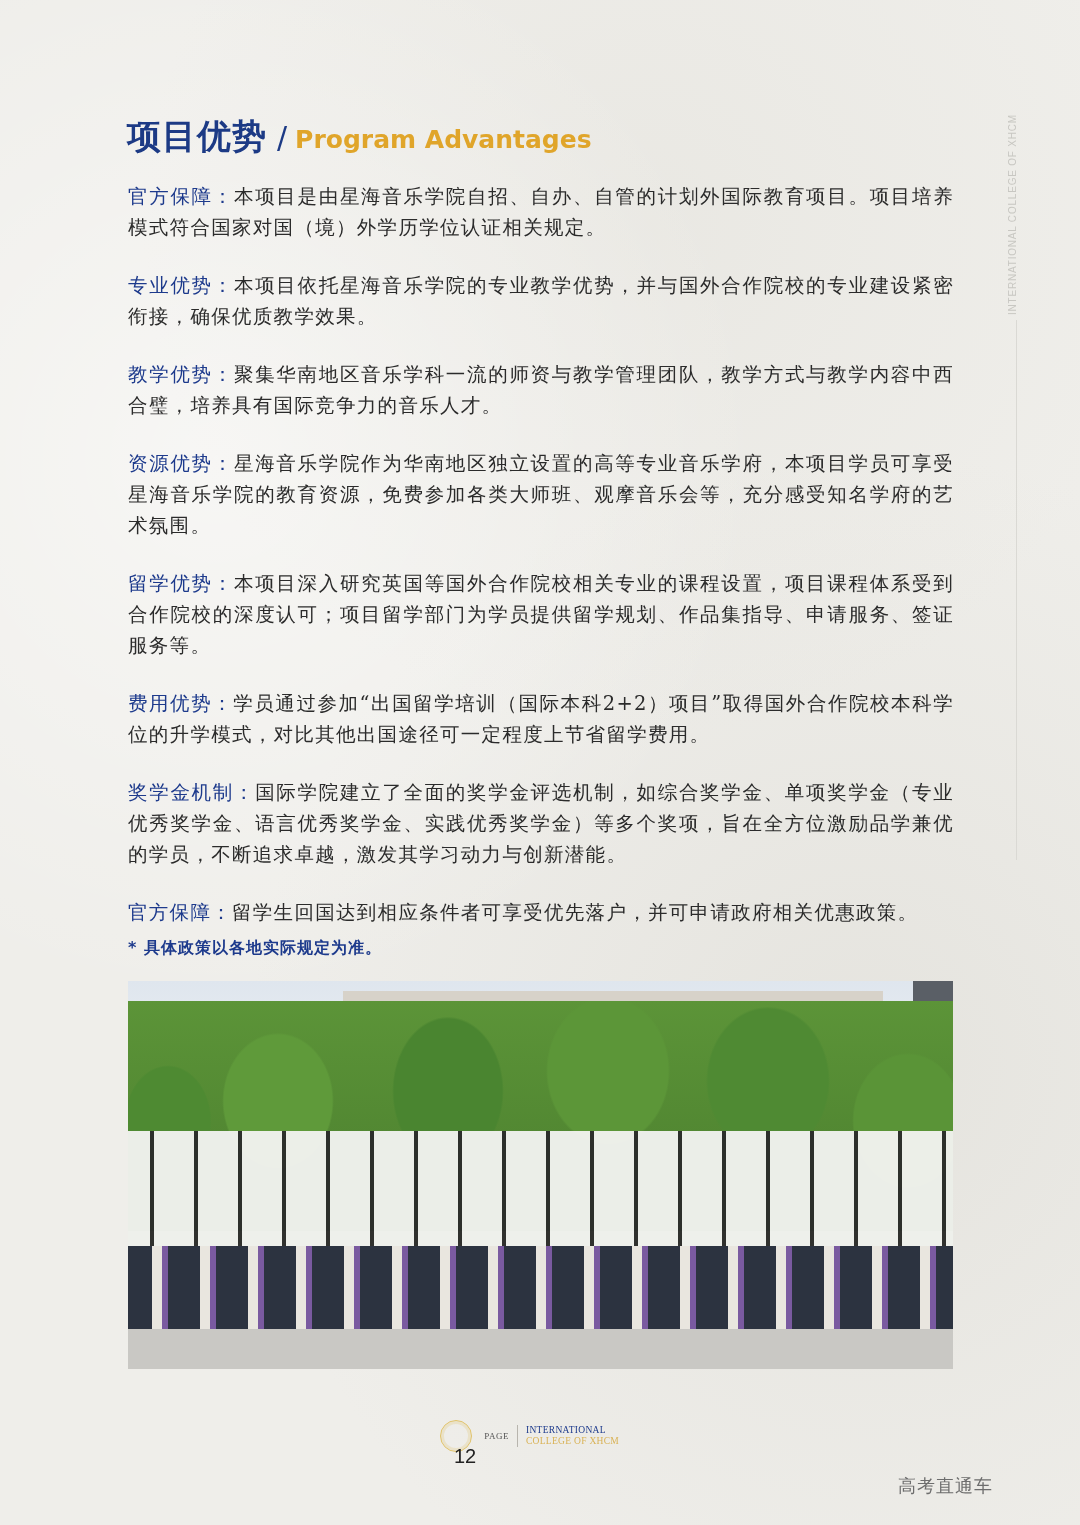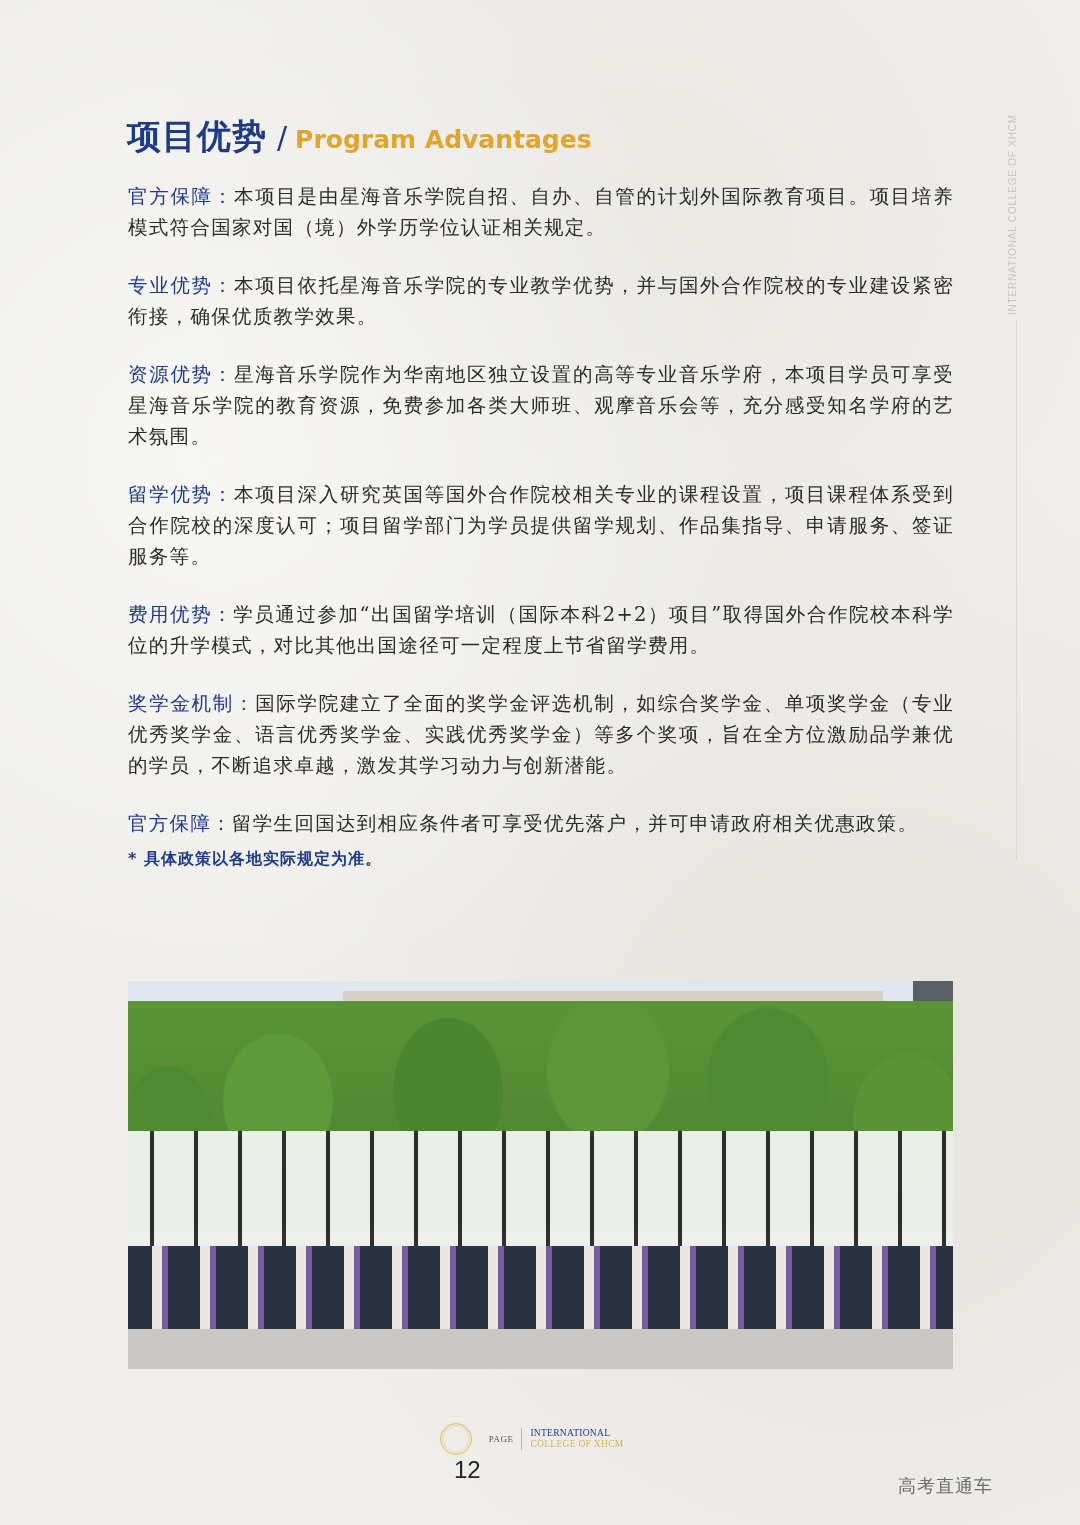--- a/index.html
+++ b/index.html
@@ -74,21 +74,21 @@
   .front-row { position: absolute; left: 0; top: 265px; width: 100%; height: 95px;
     background: repeating-linear-gradient(90deg, #2c3340 0 24px, #e9e6df 24px 34px, #7a5aa0 34px 40px, #2c3340 40px 48px);
   }
   .ground { position: absolute; left: 0; bottom: 0; width: 100%; height: 40px; background: #c9c8c4; }
   .footer { position: absolute; left: 440px; top: 1404px; display: flex; align-items: center; white-space: nowrap; }
   .ring {
     width: 30px; height: 30px; border-radius: 50%;
     border: 1.5px solid #e1c36a; box-shadow: inset 0 0 0 3px rgba(225,195,106,0.25);
     position: relative; margin-right: -6px;
   }
-  .page-num { font-family: "Liberation Sans", sans-serif; font-size: 24px; color: #222; margin-left: -12px; margin-right: 8px; position: relative; top: 11px; margin-top: 41px; }
+  .page-num { font-family: "Liberation Sans", sans-serif; font-size: 20px; color: #222; margin-left: -12px; margin-right: 8px; position: relative; top: 0; margin-top: 41px; }
   .page-word { font-family: "Liberation Serif", serif; font-size: 9px; color: #555; letter-spacing: 0.5px; margin-right: 8px; }
   .divider { width: 1px; height: 22px; background: #b8b5ae; margin-right: 8px; }
   .college { display: flex; flex-direction: column; font-family: "Liberation Serif", serif; font-size: 9.5px; line-height: 11px; letter-spacing: 0.3px; }
   .college .l1 { color: #1d3a8c; }
   .college .l2 { color: #d9b255; }
   .watermark {
     position: absolute; left: 898px; top: 1474px;
     font-family: "DejaVu Sans", sans-serif; font-size: 18px; color: #6d6d6d; letter-spacing: 1px;
   }
 </style>
@@ -103,20 +103,23 @@
 
 <div class="side-line"></div>
 <div class="side-text">INTERNATIONAL COLLEGE OF XHCM</div>
 
 <div class="sections">
   <p class="section">
     <span class="label">官方保障：</span><span class="body">本项目是由星海音乐学院自招、自办、自管的计划外国际教育项目。项目培养模式符合国家对国（境）外学历学位认证相关规定。</span>
   </p>
   <p class="section">
     <span class="label">专业优势：</span><span class="body">本项目依托星海音乐学院的专业教学优势，并与国外合作院校的专业建设紧密衔接，确保优质教学效果。</span>
+  </p>
+  <p class="section">
+    <span class="label">教学优势：</span><span class="body">聚集华南地区音乐学科一流的师资与教学管理团队，教学方式与教学内容中西合璧，培养具有国际竞争力的音乐人才。</span>
   </p>
   <p class="section">
     <span class="label">资源优势：</span><span class="body">星海音乐学院作为华南地区独立设置的高等专业音乐学府，本项目学员可享受星海音乐学院的教育资源，免费参加各类大师班、观摩音乐会等，充分感受知名学府的艺术氛围。</span>
   </p>
   <p class="section">
     <span class="label">留学优势：</span><span class="body">本项目深入研究英国等国外合作院校相关专业的课程设置，项目课程体系受到合作院校的深度认可；项目留学部门为学员提供留学规划、作品集指导、申请服务、签证服务等。</span>
   </p>
   <p class="section">
     <span class="label">费用优势：</span><span class="body">学员通过参加“出国留学培训（国际本科2+2）项目”取得国外合作院校本科学位的升学模式，对比其他出国途径可一定程度上节省留学费用。</span>
   </p>

